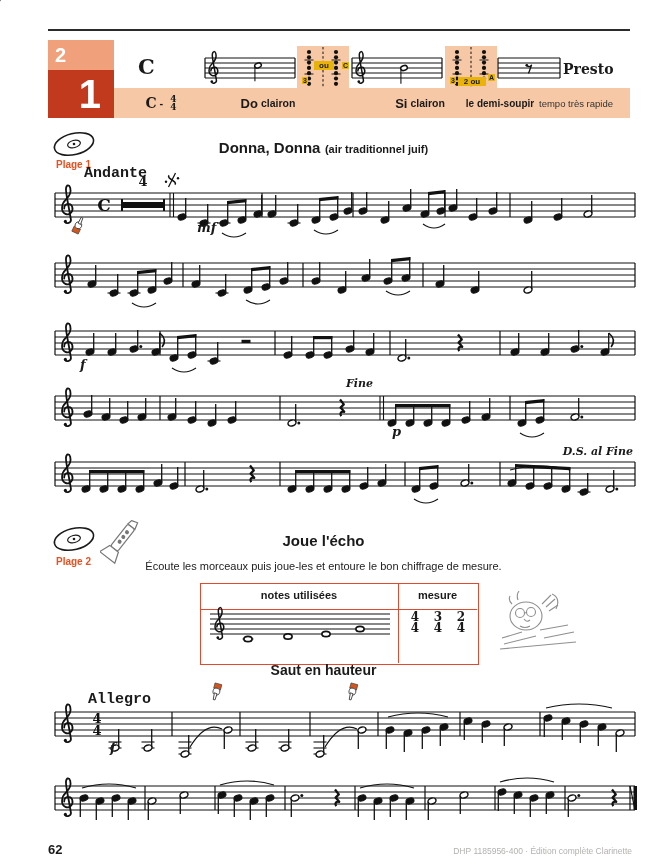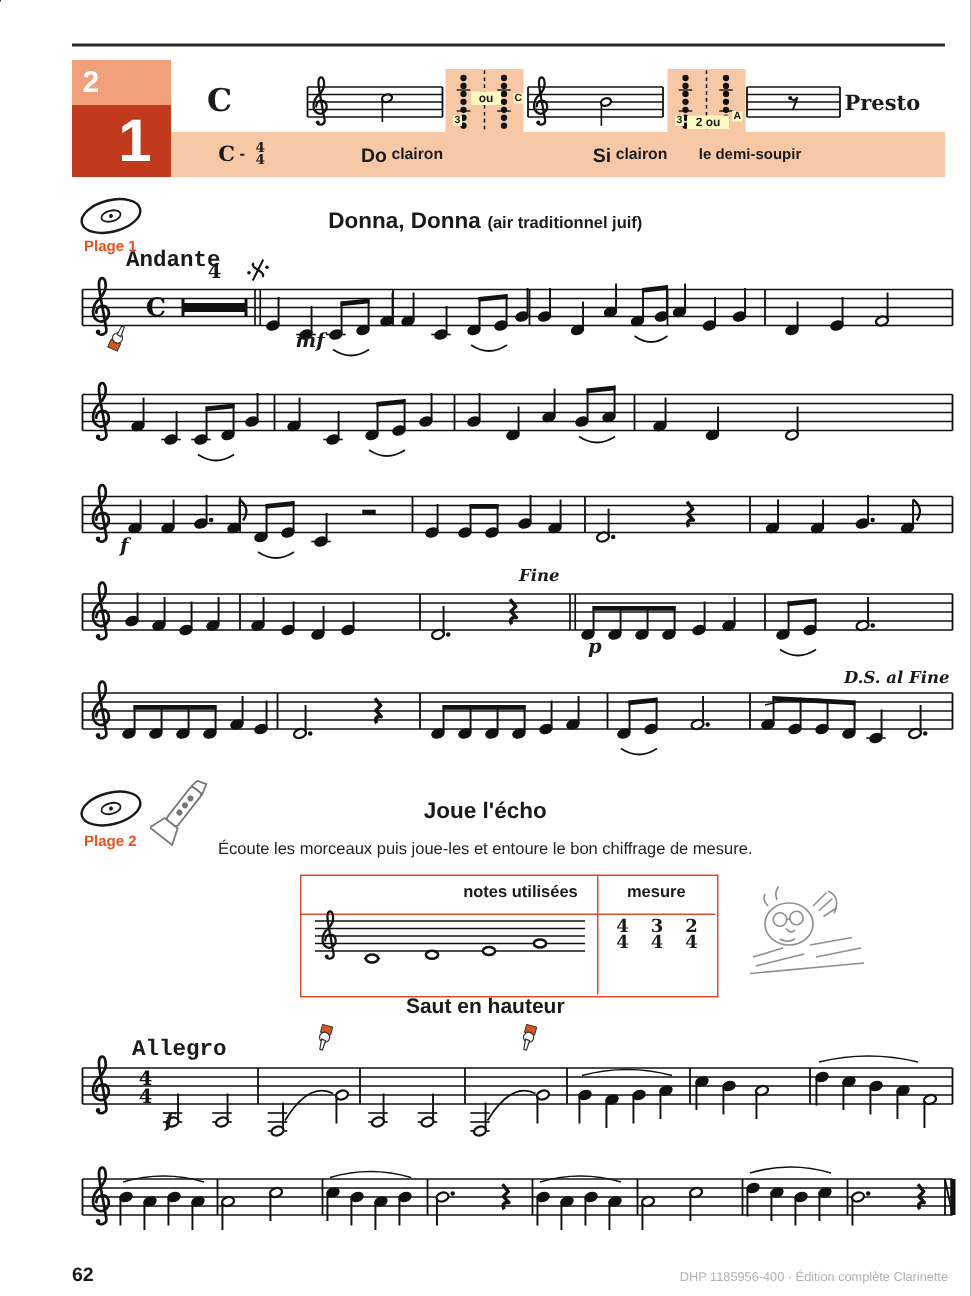--- a/index.html
+++ b/index.html
@@ -26,21 +26,21 @@
   .instr{font-size:11px;color:#222;}
   .sauttitle{font-size:14px;font-weight:bold;}
   .stripitem{position:absolute;top:0;height:30px;display:flex;align-items:center;justify-content:center;z-index:5;}
   .bigsyl{font-weight:bold;font-size:13px;}
   .smallsyl{font-weight:bold;font-size:10.5px;margin-left:3px;}
   .smbold{font-weight:bold;font-size:10px;}
   .smreg{font-size:9.5px;color:#333;}
   .timec{font-family:"DejaVu Serif",serif;font-weight:bold;font-size:14px;}
   .fracmini{display:inline-block;font-family:"DejaVu Serif",serif;font-weight:bold;font-size:9px;line-height:8px;text-align:center;margin-left:4px;}
   .dashsep{margin:0 3px;font-weight:bold;font-size:11px;}
-  .fingtxt{position:absolute;font-weight:bold;color:#1a1a1a;z-index:5;background:#fef9c3;padding:0 1px;}
+  .fingtxt{position:absolute;font-weight:bold;color:#1a1a1a;z-index:5;background:#eab308;padding:0 1px;}
   .tablebox{position:absolute;left:200px;top:583px;width:277px;height:80px;border:1.6px solid #E04B2F;z-index:1;}
   .tbl-hdiv{position:absolute;left:200px;top:609px;width:277px;height:0;border-top:1.6px solid #E04B2F;z-index:1;}
   .tbl-vdiv{position:absolute;left:398px;top:583px;width:0;height:80px;border-left:1.6px solid #E04B2F;z-index:1;}
   .thead{position:absolute;top:589px;font-weight:bold;font-size:11px;text-align:center;z-index:5;}
   .frac{position:absolute;width:22px;text-align:center;font-family:"DejaVu Serif",serif;font-weight:bold;font-size:12px;line-height:11px;z-index:5;}
   #score{position:absolute;left:0;top:0;z-index:2;pointer-events:none;}
   .deco{position:absolute;z-index:3;}
   .footerpg{position:absolute;left:48px;top:842px;font-weight:bold;font-size:13px;}
   .footerimp{position:absolute;right:15px;top:846px;font-size:8.5px;color:#b3b1ae;}
 </style>
@@ -74,20 +74,23 @@
   <div class="stripitem" style="left:208px;top:88px;width:120px;">
     <span class="bigsyl">Do</span>
     <span class="smallsyl">clairon</span>
   </div>
   <div class="stripitem" style="left:360px;top:88px;width:120px;">
     <span class="bigsyl">Si</span>
     <span class="smallsyl">clairon</span>
   </div>
   <div class="stripitem" style="left:445px;top:88px;width:110px;">
     <span class="smbold">le demi-soupir</span>
+  </div>
+  <div class="stripitem" style="left:520px;top:88px;width:112px;">
+    <span class="smreg">tempo très rapide</span>
   </div>
 
   <span class="fingtxt" style="left:314px;top:61px;font-size:8px;width:18px;text-align:center;">ou</span>
   <span class="fingtxt" style="left:302px;top:77px;font-size:7px;">3</span>
   <span class="fingtxt" style="left:342px;top:62px;font-size:7px;">C</span>
   <span class="fingtxt" style="left:458px;top:61px;font-size:8px;width:26px;text-align:center;margin-top:16px;">2 ou</span>
   <span class="fingtxt" style="left:450px;top:77px;font-size:7px;">3</span>
   <span class="fingtxt" style="left:488px;top:74px;font-size:7px;">A</span>
 
   <svg class="deco" style="left:50px;top:129px;" width="48" height="30">
@@ -125,21 +128,21 @@
   <div class="centerline" style="top:532px;">
     <span class="btitle">Joue l'écho</span>
   </div>
   <div class="centerline" style="top:556px;">
     <span class="instr">Écoute les morceaux puis joue-les et entoure le bon chiffrage de mesure.</span>
   </div>
 
   <div class="tablebox"></div>
   <div class="tbl-hdiv"></div>
   <div class="tbl-vdiv"></div>
-  <div class="thead" style="left:200px;width:198px;margin-left:48px;">notes utilisées</div>
+  <div class="thead" style="left:200px;width:198px;">notes utilisées</div>
   <div class="thead" style="left:398px;width:79px;">mesure</div>
   <div class="frac" style="left:404px;top:612px;">
     <span style="display:block;">4</span>
     <span style="display:block;">4</span>
   </div>
   <div class="frac" style="left:427px;top:612px;">
     <span style="display:block;">3</span>
     <span style="display:block;">4</span>
   </div>
   <div class="frac" style="left:450px;top:612px;">

